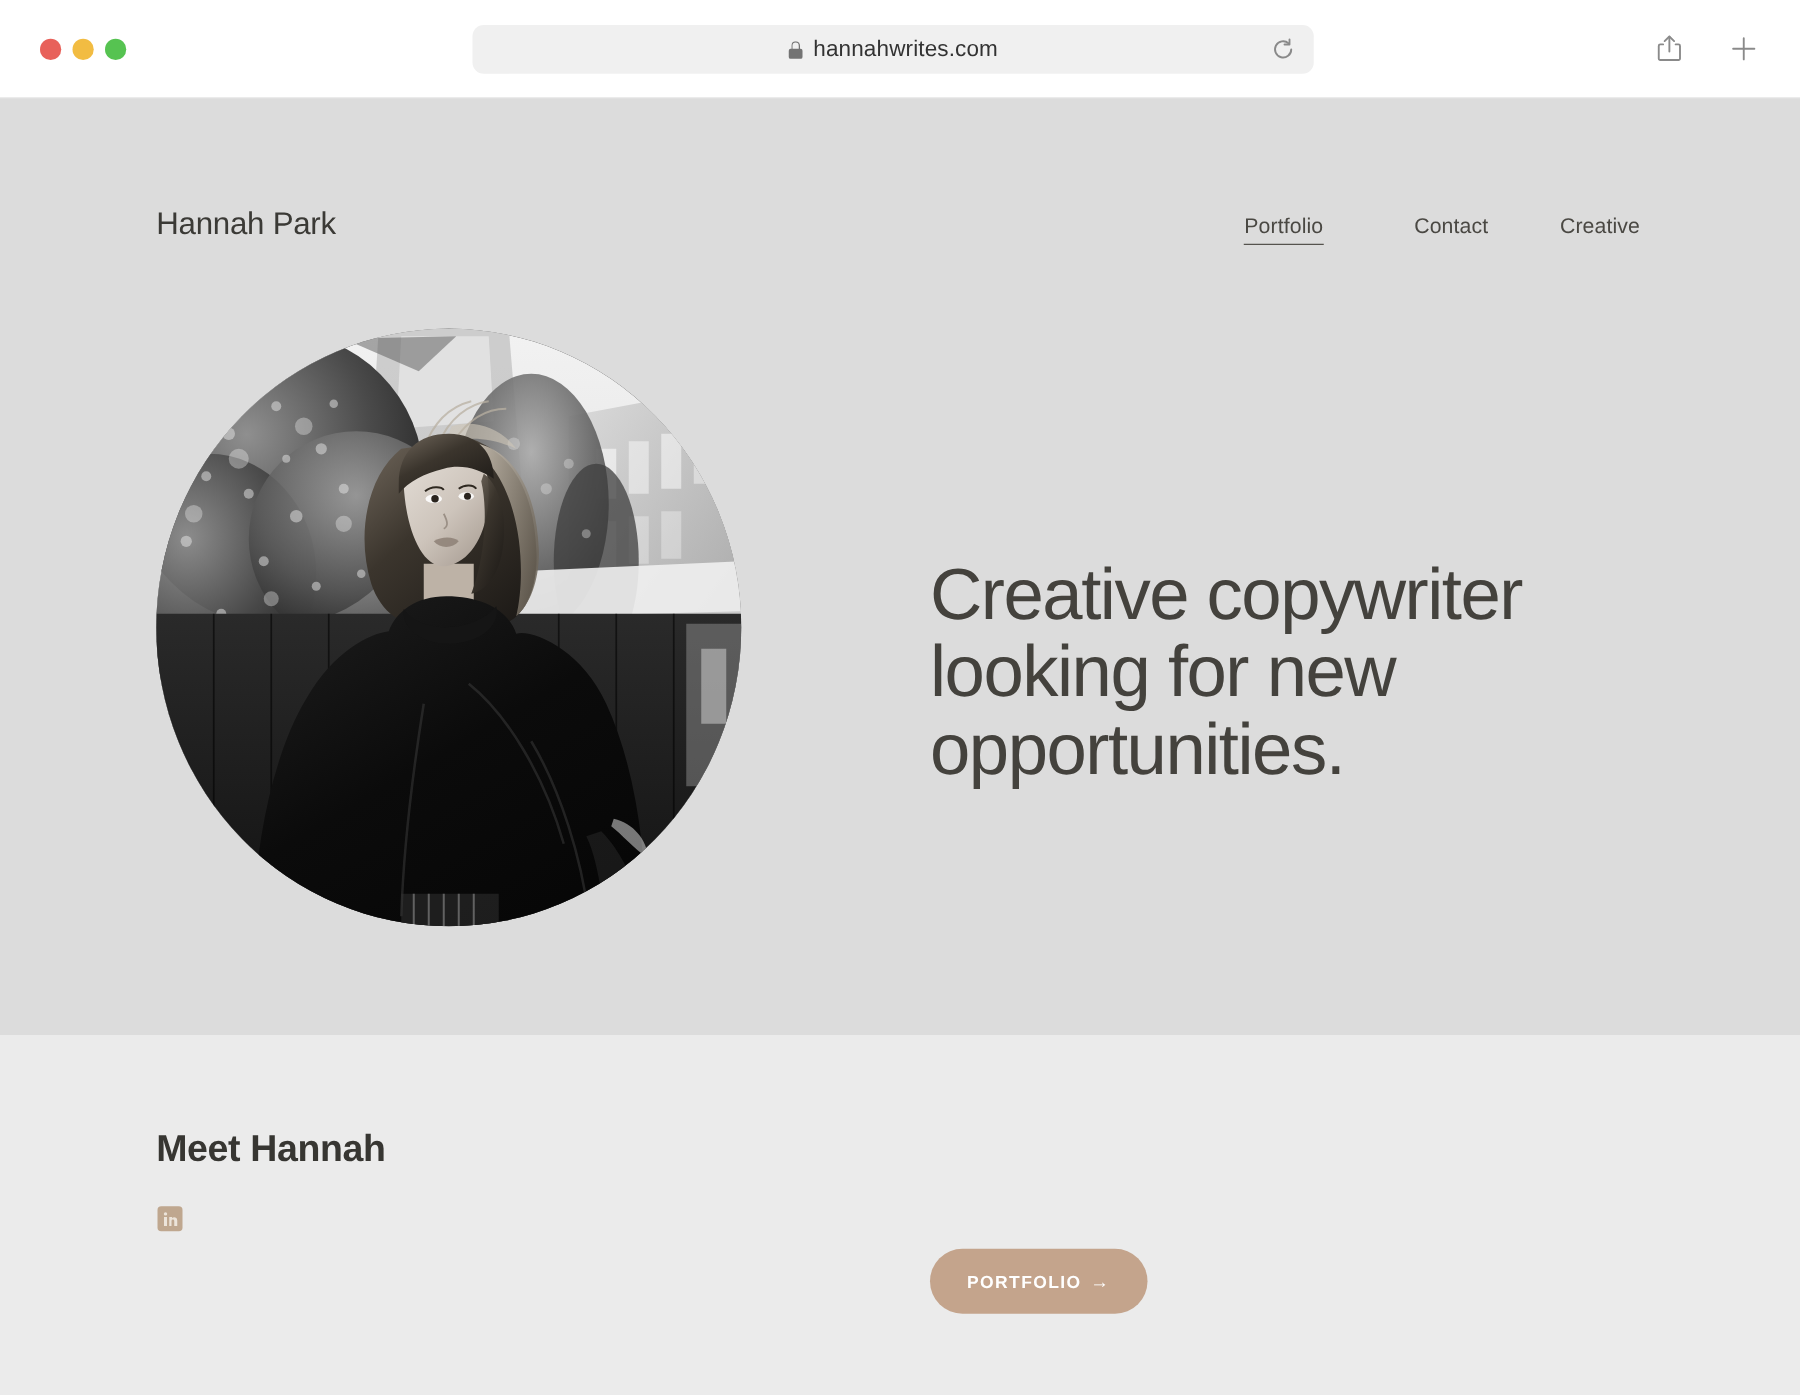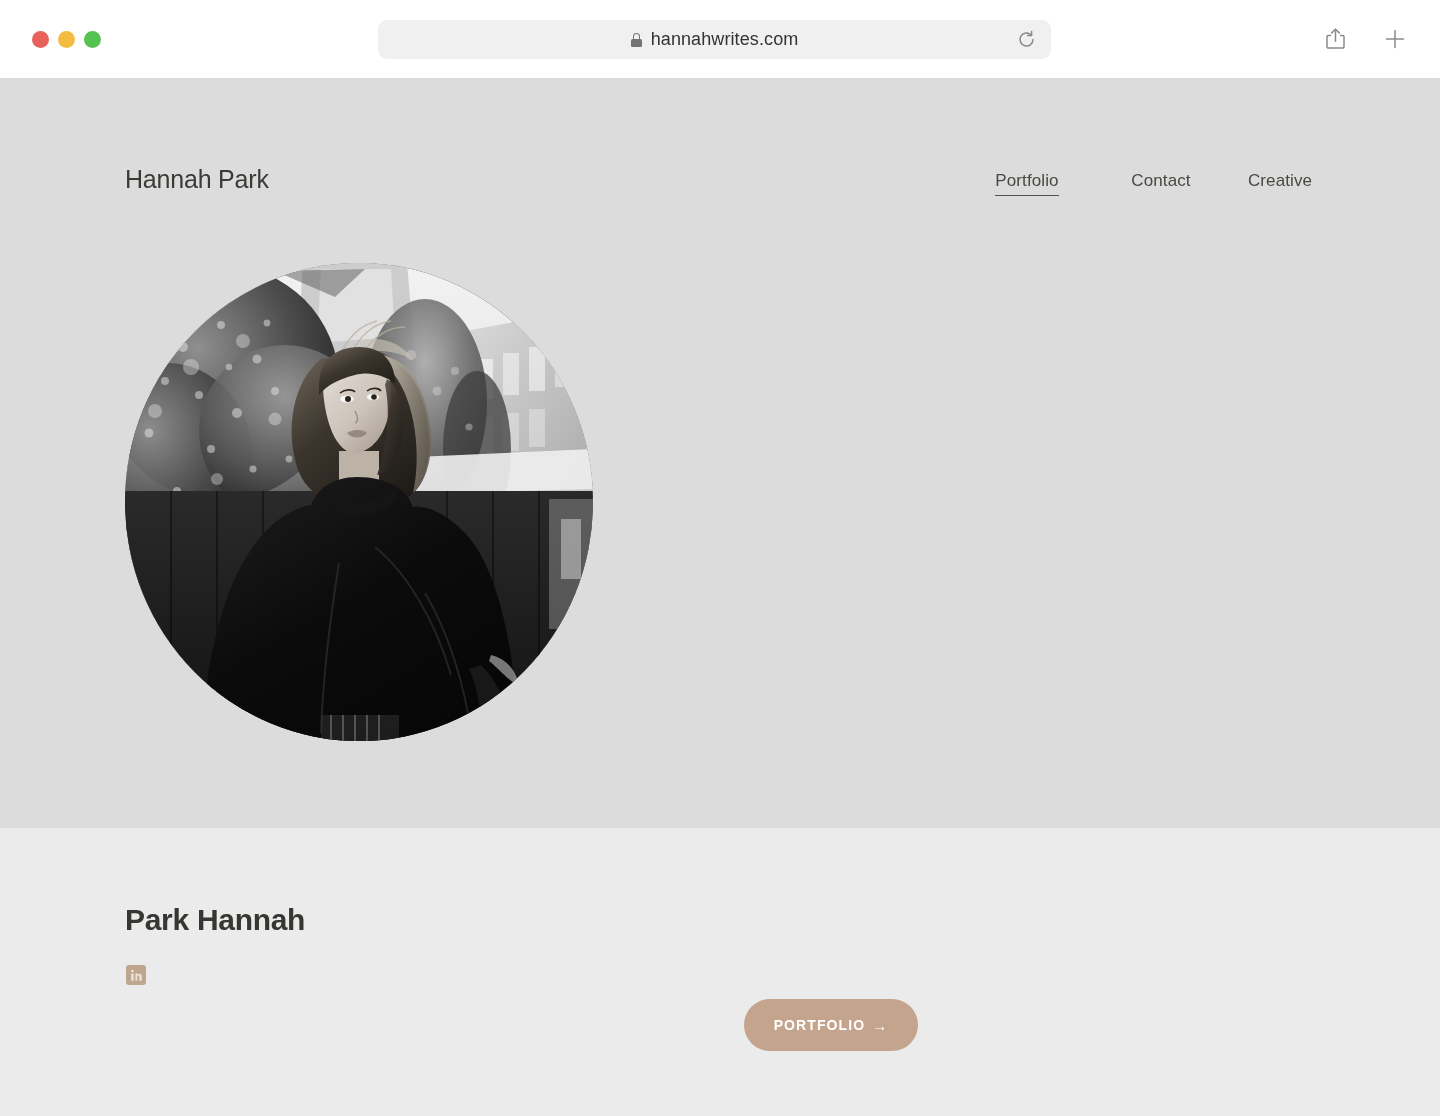--- a/index.html
+++ b/index.html
@@ -489,26 +489,27 @@
             <line x1="230" y1="452" x2="230" y2="478"></line>
             <line x1="242" y1="452" x2="242" y2="478"></line>
             <line x1="254" y1="452" x2="254" y2="478"></line>
           </g>
         </g>
 
         <path d="M62 430 C78 442 86 460 90 478 L62 478 Z" fill="#b8b8b8" opacity="0.35"></path>
       </svg>
     </div>
 
+    <h1 class="headline">Creative copywriter looking for new opportunities.</h1>
 
   </section>
 
   <section class="about-section">
 
-    <h2 class="about-title">Park Hannah</h2>
+    <h2 class="about-title">Meet Hannah</h2>
 
     <div class="social-row">
       <a class="linkedin-icon" href="#">
         <svg width="13" height="13" viewBox="0 0 13 13" fill="none">
           <rect x="1.2" y="4.6" width="2.4" height="7.2" fill="#ece4da"></rect>
           <circle cx="2.4" cy="2.1" r="1.35" fill="#ece4da"></circle>
           <path d="M5.4 4.6h2.3v1a2.4 2.4 0 0 1 4.1 1.7v4.5H9.4V7.7a1.1 1.1 0 0 0-2.2 0v4.1H5.4z" fill="#ece4da"></path>
         </svg>
       </a>
     </div>

